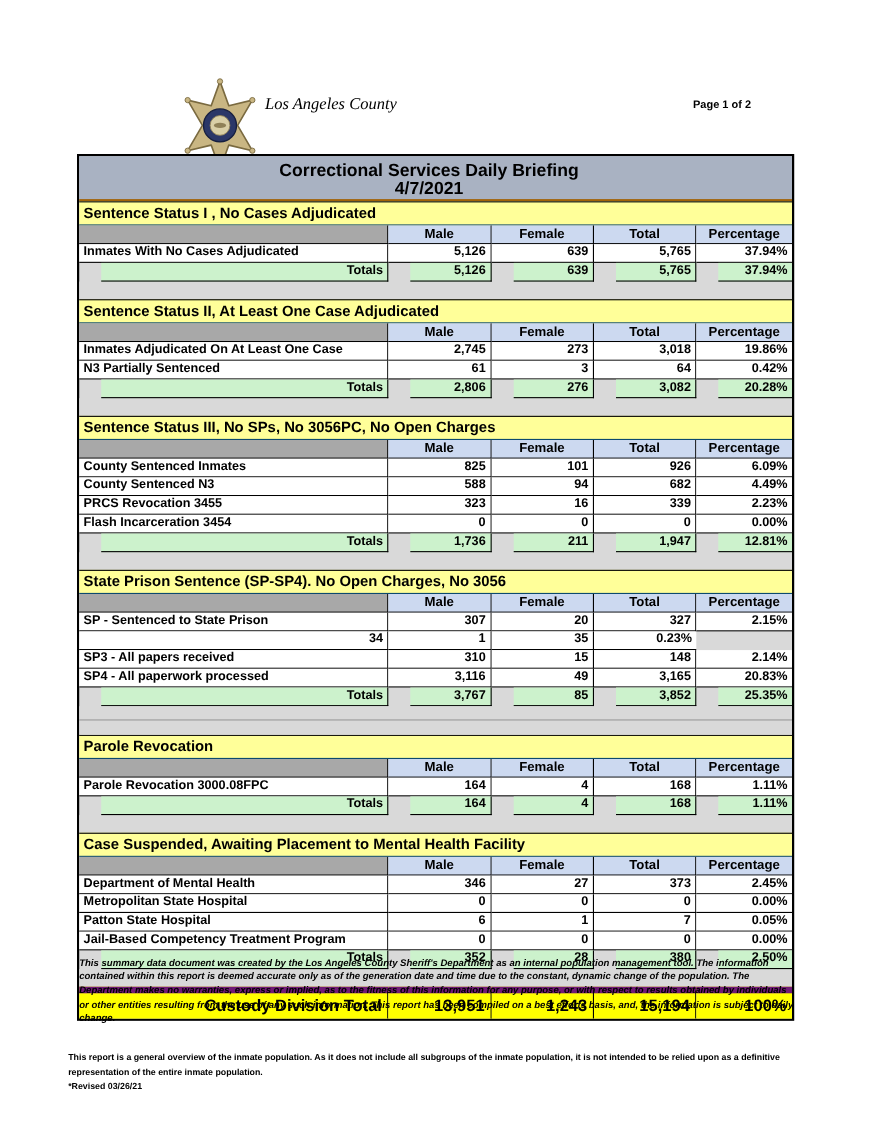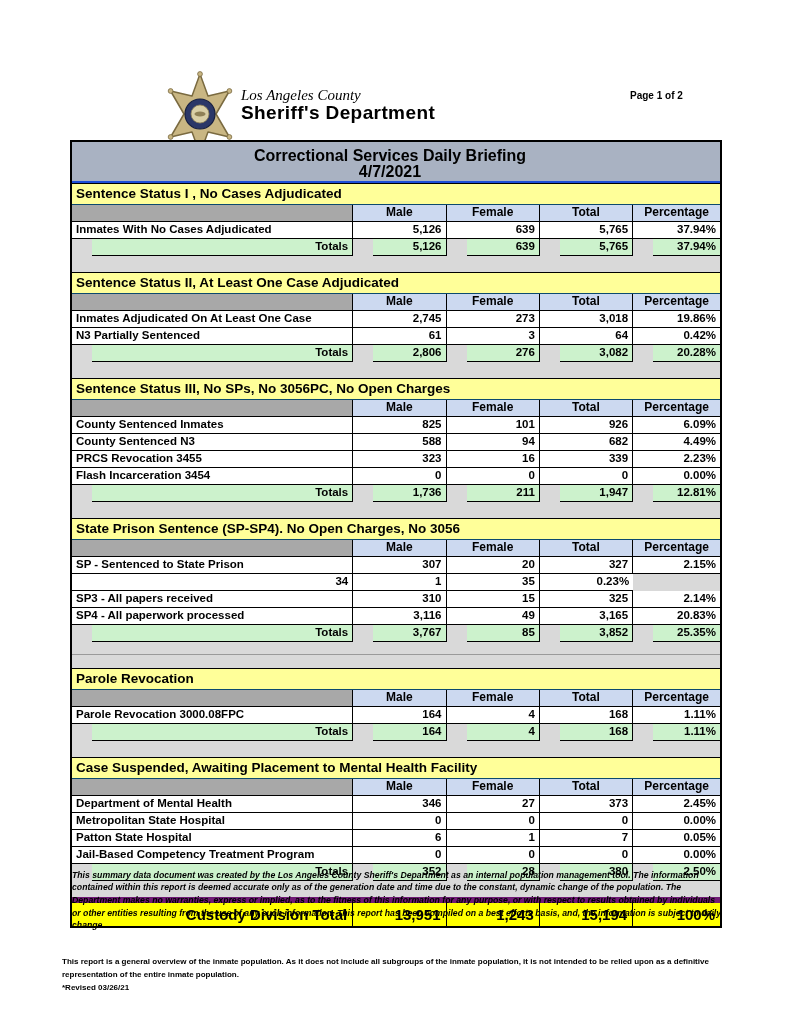--- a/index.html
+++ b/index.html
@@ -25,21 +25,21 @@
   }
   .page-label { position: absolute; left: 630px; top: 90px; font-size: 10px; font-weight: bold; }
 
   
   .report-block {
     position: absolute; left: 70px; top: 140px; width: 652px;
     border: 2px solid #000; background: var(--spacer-bg);
   }
   .title-bar {
     background: var(--title-bar-bg);
-    border-bottom: 2px solid #1d4ed8;
+    border-bottom: 2px solid #a16207;
     text-align: center; padding: 4px 12px 3px 0;
   }
   .title-bar .rpt-title { font-size: 16px; font-weight: bold; line-height: 19px; }
   .title-bar .rpt-date { font-size: 16px; font-weight: bold; line-height: 13px; }
 
   .section-header {
     background: var(--section-header-bg);
     border-top: 1px solid #000; border-bottom: 1px solid #0c4a6e;
     font-size: 13.5px; font-weight: bold; padding: 2px 4px 3px 4px; line-height: 15px;
   }
@@ -93,21 +93,20 @@
       <circle cx="37" cy="86" r="2.4" fill="#c9b683" stroke="#7a6a40" stroke-width="0.8"></circle>
       <circle cx="7.6" cy="69" r="2.4" fill="#c9b683" stroke="#7a6a40" stroke-width="0.8"></circle>
       <circle cx="7.6" cy="23" r="2.4" fill="#c9b683" stroke="#7a6a40" stroke-width="0.8"></circle>
       <circle cx="37" cy="46" r="15" fill="#2b3768" stroke="#171f3f" stroke-width="1.2"></circle>
       <circle cx="37" cy="46" r="9" fill="#d9cfa6" stroke="#8f8157" stroke-width="0.8"></circle>
       <ellipse cx="37" cy="46" rx="5.5" ry="2.4" fill="#8f8157"></ellipse>
       <circle cx="37" cy="92" r="1.2" fill="#7a6a40"></circle>
     </svg>
     <div class="agency">
       <div class="agency-line1">Los Angeles County</div>
-      <div class="agency-line2">Sheriff's Department</div>
     </div>
   </div>
   <div class="page-label">Page 1 of 2</div>
 
   <div class="report-block">
     <div class="title-bar">
       <div class="rpt-title">Correctional Services Daily Briefing</div>
       <div class="rpt-date">4/7/2021</div>
     </div>
 
@@ -234,21 +233,21 @@
           <div class="grid-row data-row">
             <div class="cell num">34</div>
             <div class="cell num">1</div>
             <div class="cell num">35</div>
             <div class="cell num">0.23%</div>
           </div>
           <div class="grid-row data-row">
             <div class="cell row-label">SP3 - All papers received</div>
             <div class="cell num">310</div>
             <div class="cell num">15</div>
-            <div class="cell num">325</div>
+            <div class="cell num">148</div>
             <div class="cell num">2.14%</div>
           </div>
           <div class="grid-row data-row">
             <div class="cell row-label">SP4 - All paperwork processed</div>
             <div class="cell num">3,116</div>
             <div class="cell num">49</div>
             <div class="cell num">3,165</div>
             <div class="cell num">20.83%</div>
           </div>
           <div class="grid-row totals-row">

